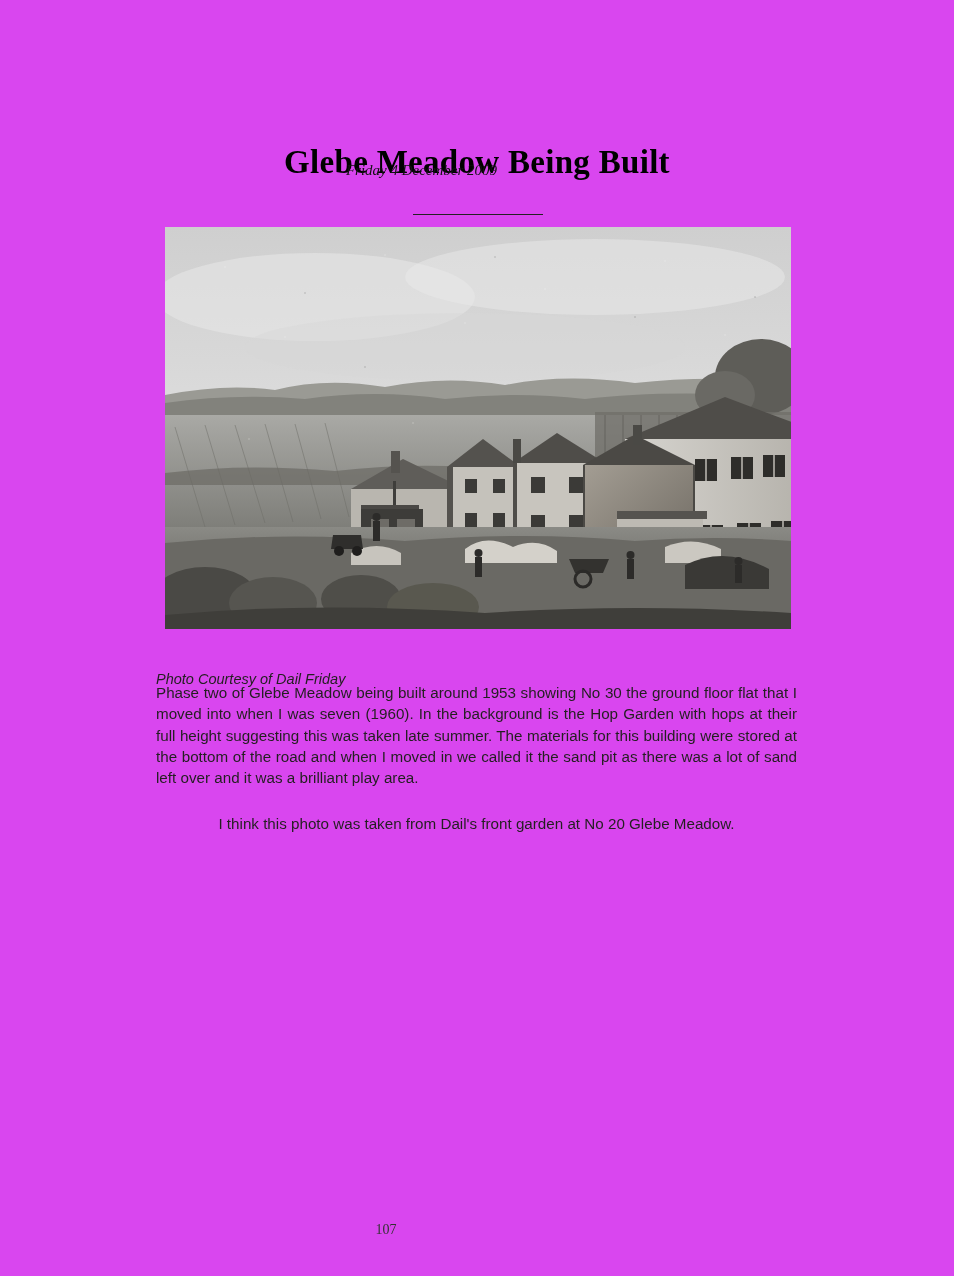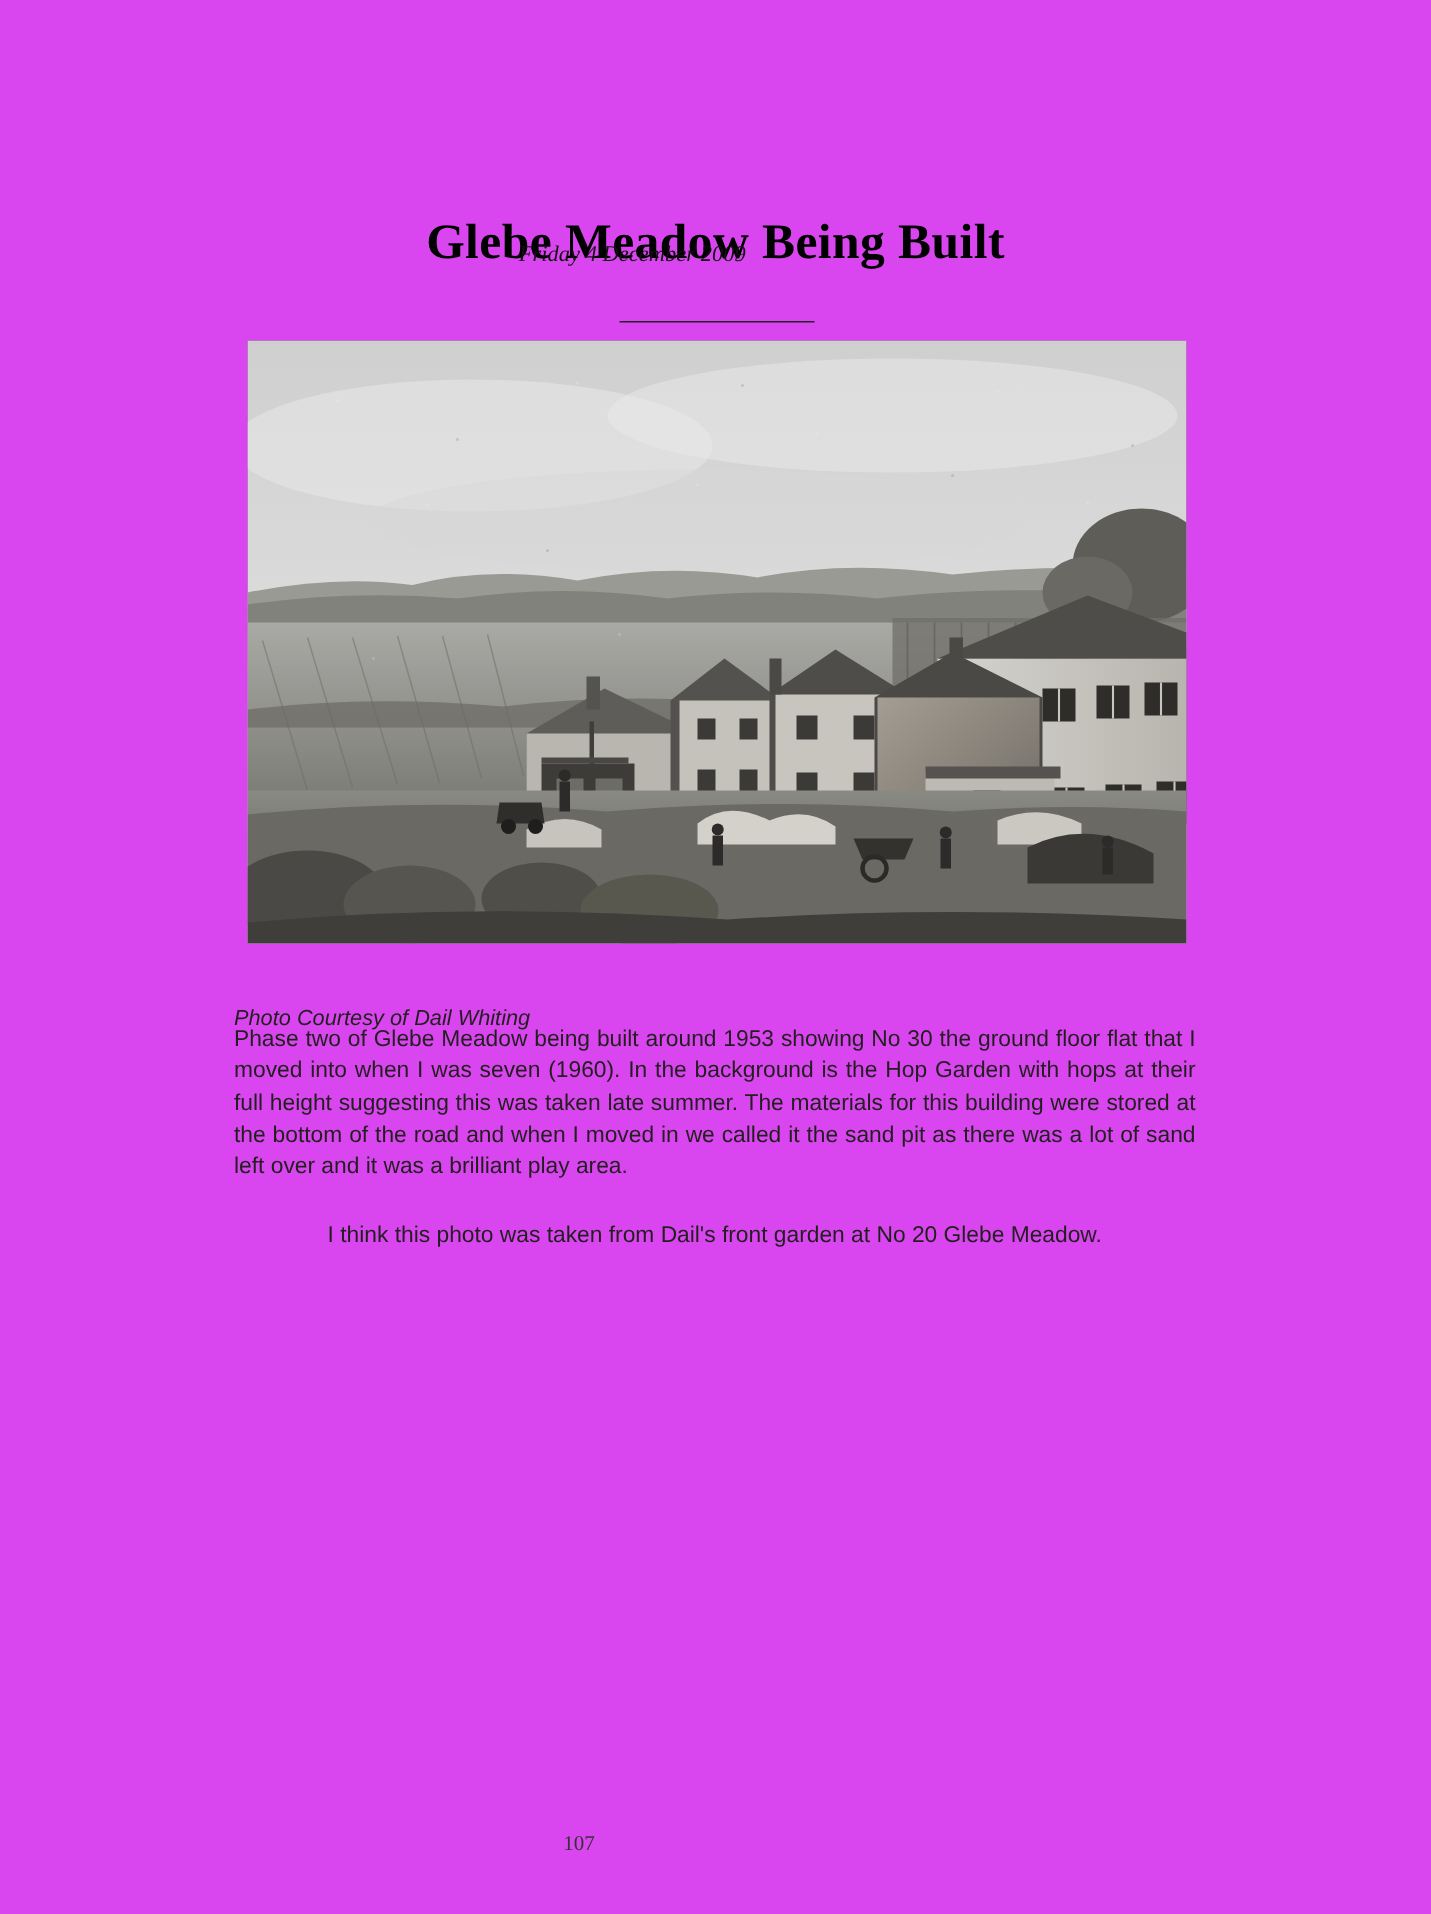--- a/index.html
+++ b/index.html
@@ -292,21 +292,21 @@
       <g fill="#000000" opacity="0.12">
         <circle cx="140" cy="66" r="1"></circle>
           <circle cx="330" cy="30" r="1"></circle>
           <circle cx="470" cy="90" r="1"></circle>
         <circle cx="200" cy="140" r="1"></circle>
           <circle cx="590" cy="70" r="1"></circle>
       </g>
     </svg>
   </div>
 
-  <div class="caption-credit">Photo Courtesy of Dail Whiting</div>
+  <div class="caption-credit">Photo Courtesy of Dail Friday</div>
 
   <div class="body-text">Phase two of Glebe Meadow being built around 1953 showing No 30 the ground floor flat that I moved into when I was seven (1960). In the background is the Hop Garden with hops at their full height suggesting this was taken late summer. The materials for this building were stored at the bottom of the road and when I moved in we called it the sand pit as there was a lot of sand left over and it was a brilliant play area.</div>
 
   <div class="body-text-2">I think this photo was taken from Dail's front garden at No 20 Glebe Meadow.</div>
 
   <div class="page-number">107</div>
 
 </div>
 
 </body></html>

